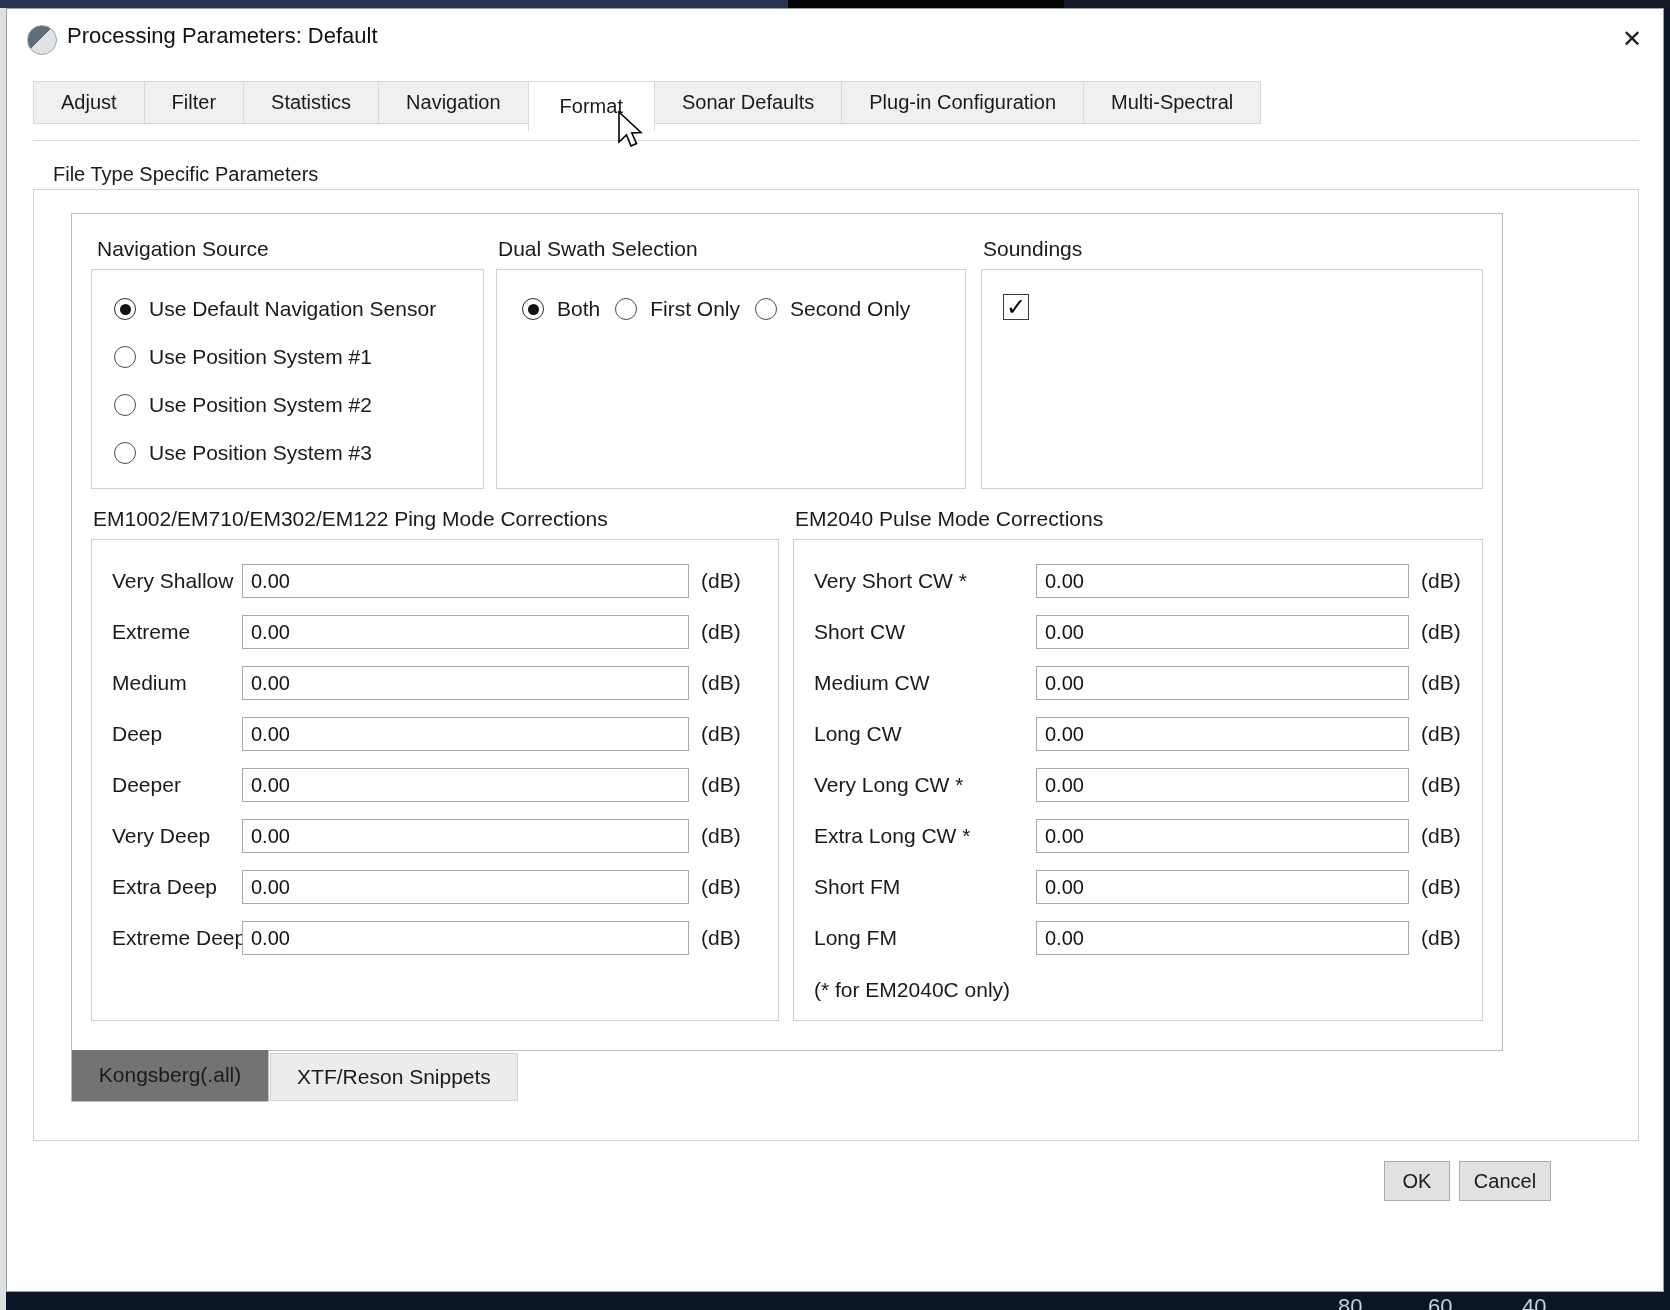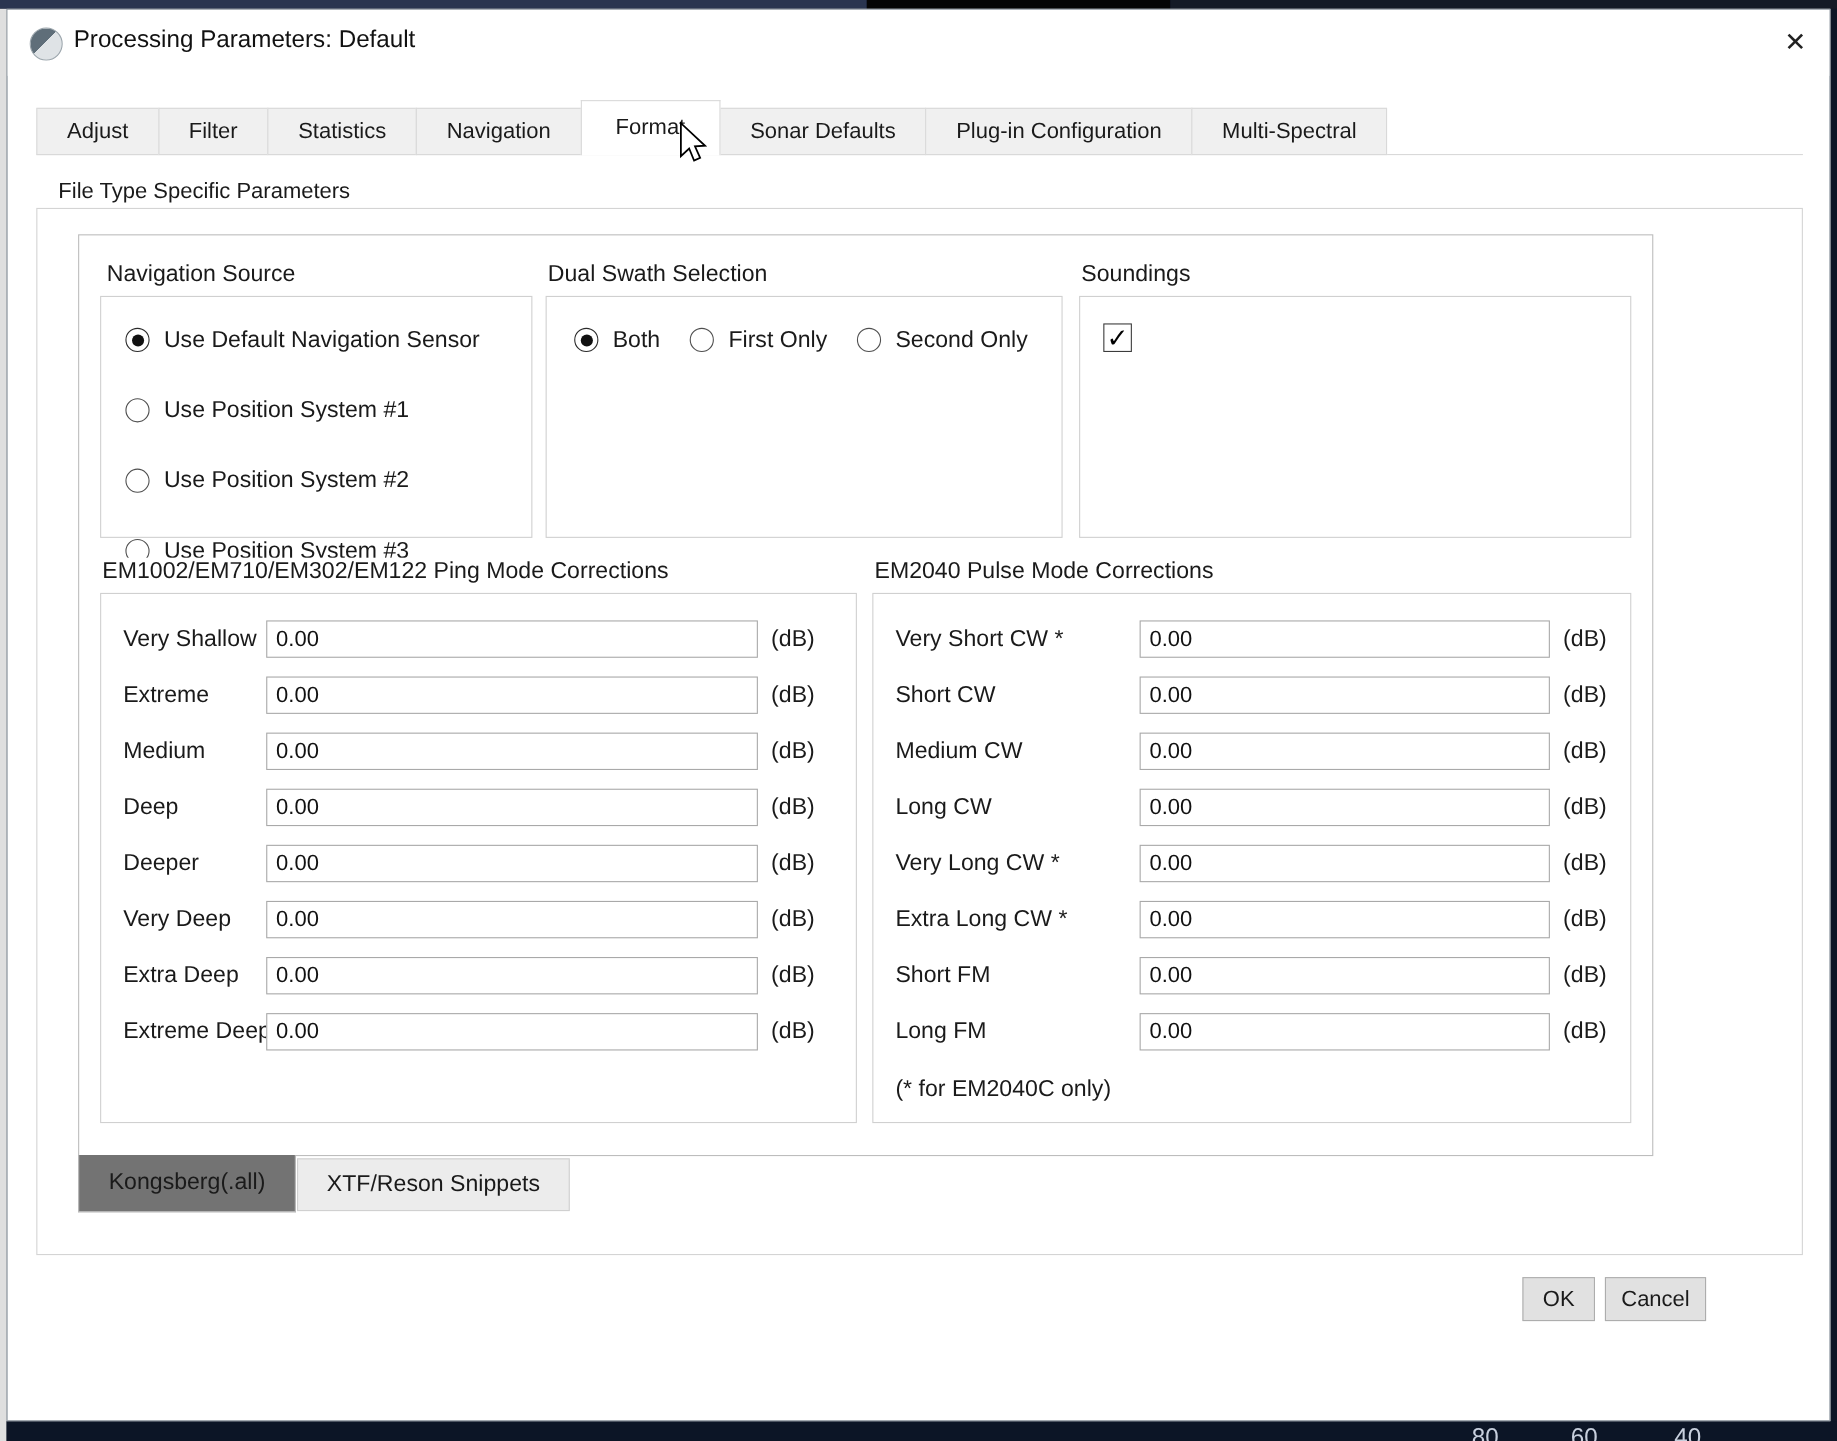--- a/index.html
+++ b/index.html
@@ -18,21 +18,21 @@
   .dialog { position:absolute; left:6px; top:8px; width:1658px; height:1284px; background:#ffffff; border:1px solid #98a0a8; }
 
   .titlebar { position:absolute; left:0; top:0; width:100%; height:60px; background:#ffffff; }
   .app-icon { position:absolute; left:20px; top:16px; width:30px; height:30px; border-radius:50%;
               background:linear-gradient(135deg,#5f6e79 0 46%,#dfe3e6 46%); border:1px solid #9aa4ab; }
   .title-text { position:absolute; left:60px; top:14px; font-size:22px; color:#111; }
   .close-btn { position:absolute; right:6px; top:10px; width:50px; height:40px; text-align:center;
                line-height:40px; font-size:24px; color:#222; cursor:pointer; }
 
   
-  .tabbar { position:absolute; left:26px; top:82px; height:50px; display:flex; align-items:flex-end; z-index:2; }
+  .tabbar { position:absolute; left:26px; top:72px; height:50px; display:flex; z-index:2; }
   .tab { height:43px; line-height:41px; padding:0 27px; background:#f0f0f0; border:1px solid #d9d9d9;
          margin-left:-1px; font-size:20px; white-space:nowrap; }
   .tab:first-child { margin-left:0; }
   .tab.selected { height:50px; line-height:48px; background:#ffffff; border-bottom:none; padding:0 31px;
                   position:relative; z-index:3; }
   .tab-baseline { position:absolute; left:26px; top:131px; width:1606px; border-top:1px solid #d9d9d9; z-index:1; }
 
   
   .outer-group-label { position:absolute; left:42px; top:154px; font-size:20px; background:#fff; padding:0 4px; z-index:2; }
   .outer-group-box { position:absolute; left:26px; top:180px; width:1606px; height:952px; border:1px solid #d4d4d4; }
@@ -117,21 +117,21 @@
       <div class="tab">Multi-Spectral</div>
     </div>
 
     <div class="outer-group-label">File Type Specific Parameters</div>
     <div class="outer-group-box"></div>
 
     <div class="inner-pane"></div>
 
     <div class="gbox-label" style="left:88px; top:228px; z-index:2;">Navigation Source</div>
     <div class="gbox" style="left:84px; top:260px; width:393px; height:220px; z-index:1;">
-      <div style="position:absolute; left:22px; top:24px; display:flex; flex-direction:column; gap:34px;">
+      <div style="position:absolute; left:22px; top:24px; display:flex; flex-direction:column; gap:18px;">
         <div class="radio-row">
           <span class="radio selected"></span>
           <span class="radio-label">Use Default Navigation Sensor</span>
         </div>
         <div class="radio-row">
           <span class="radio"></span>
           <span class="radio-label">Use Position System #1</span>
         </div>
         <div class="radio-row">
           <span class="radio"></span>
@@ -139,21 +139,21 @@
         </div>
         <div class="radio-row">
           <span class="radio"></span>
           <span class="radio-label">Use Position System #3</span>
         </div>
       </div>
     </div>
 
     <div class="gbox-label" style="left:489px; top:228px; z-index:2;">Dual Swath Selection</div>
     <div class="gbox" style="left:489px; top:260px; width:470px; height:220px; z-index:1;">
-      <div style="position:absolute; left:25px; top:24px; display:flex; gap:27px;">
+      <div style="position:absolute; left:25px; top:24px; display:flex; gap:15px;">
         <div class="radio-row">
           <span class="radio selected"></span>
           <span class="radio-label">Both</span>
         </div>
         <div class="radio-row">
           <span class="radio"></span>
           <span class="radio-label">First Only</span>
         </div>
         <div class="radio-row">
           <span class="radio"></span>

